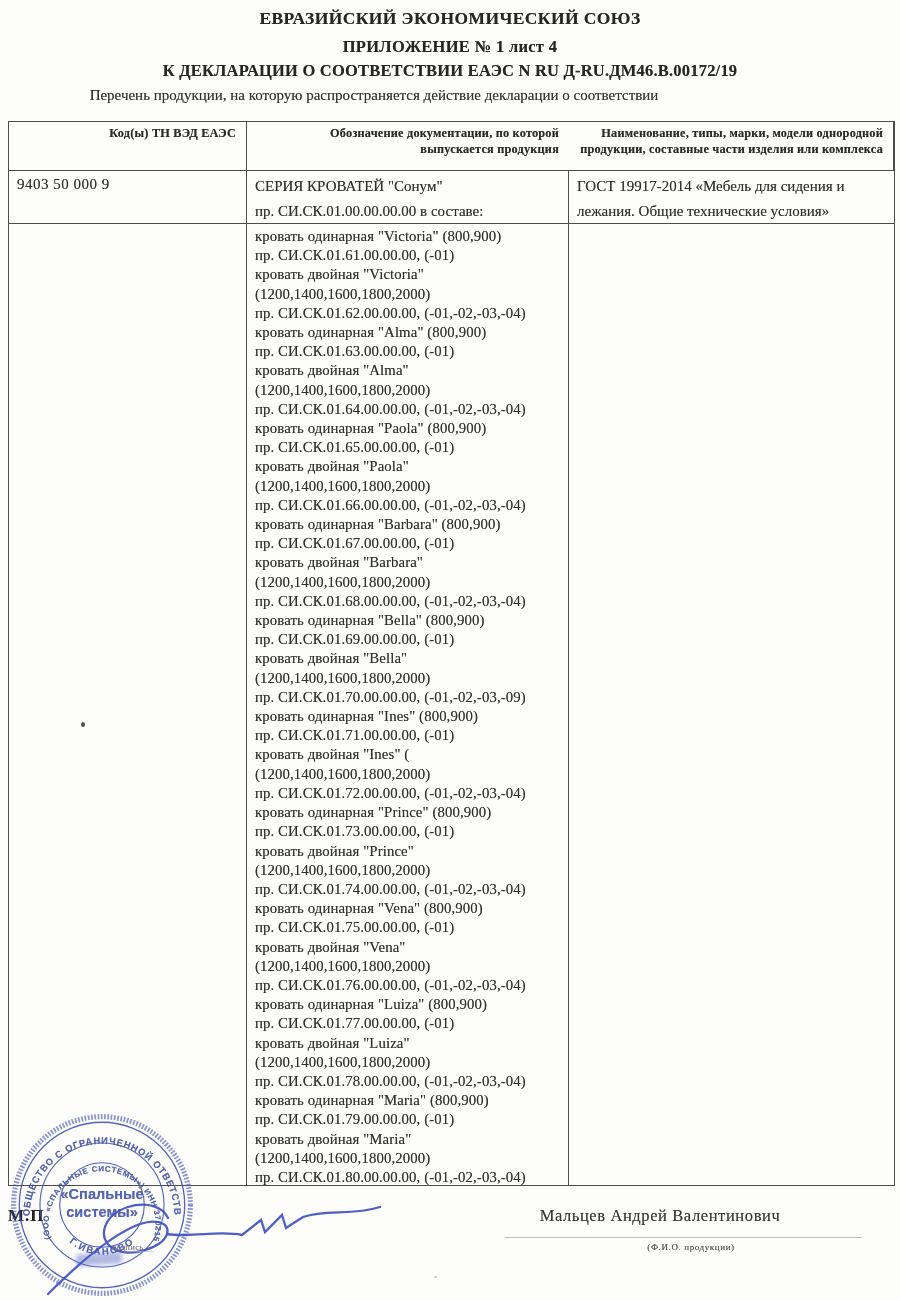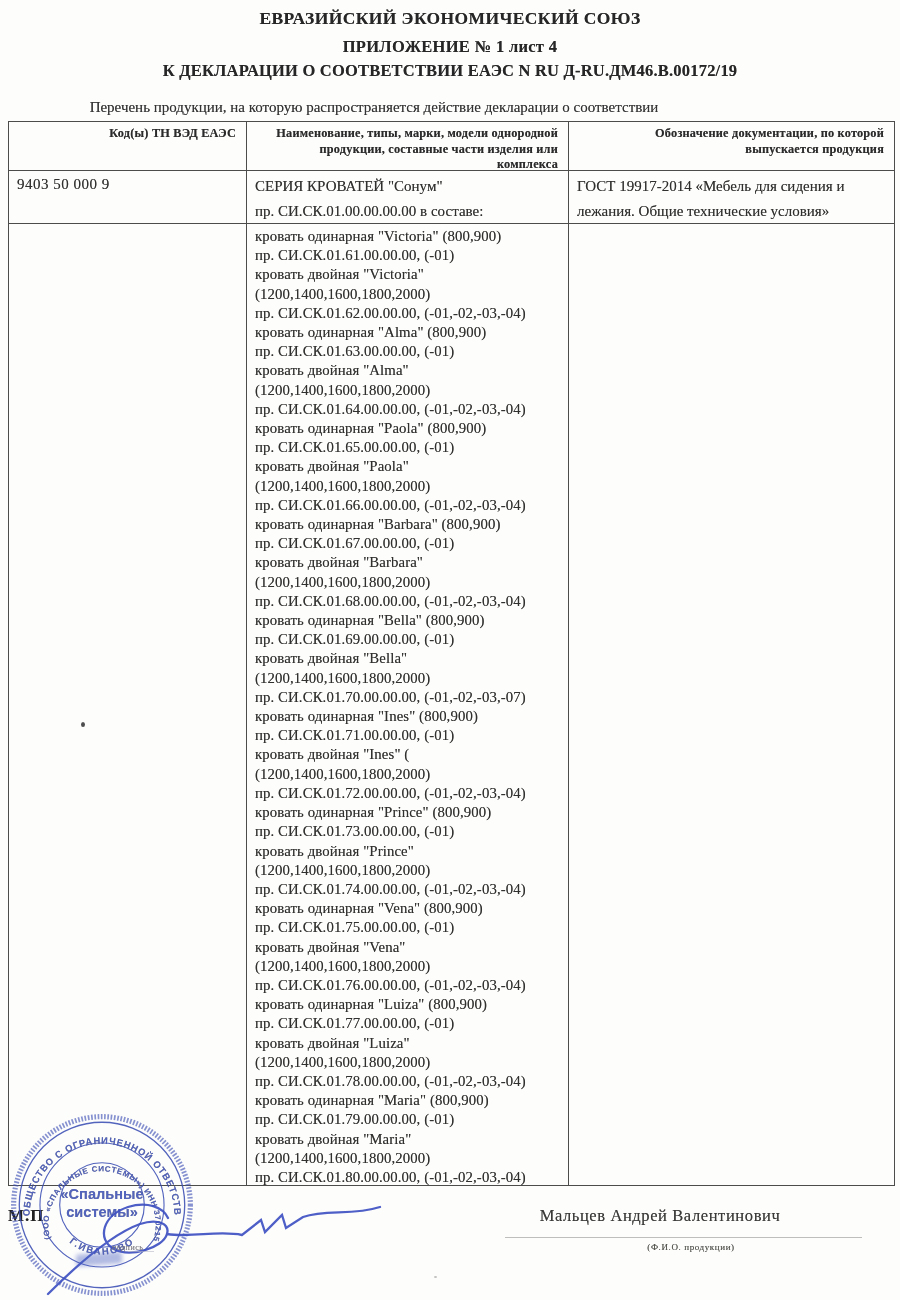--- a/index.html
+++ b/index.html
@@ -8,21 +8,21 @@
     background:#fdfdfc;overflow:hidden;
     font-family:"Liberation Serif","DejaVu Serif",serif;
     color:#2f2f2e;
     -webkit-font-smoothing:antialiased;
   }
   .scan-text{text-shadow:0 0 .6px rgba(45,45,45,.55);}
   .hdr{position:absolute;left:0;width:900px;text-align:center;font-weight:bold;color:#262626;}
   .hdr.l1{top:8px;font-size:17.5px;letter-spacing:.4px;}
   .hdr.l2{top:37px;font-size:16.5px;letter-spacing:.3px;}
   .hdr.l3{top:61px;font-size:16.5px;letter-spacing:.2px;}
-  .intro{position:absolute;left:0;top:99px;width:748px;text-align:center;font-size:15px;color:#333;}
+  .intro{position:absolute;left:0;top:87px;width:748px;text-align:center;font-size:15px;color:#333;}
 
   .tbl{
     position:absolute;left:8px;top:121px;width:885px;
     border:1.5px solid #4c4c4a;
     display:grid;
     grid-template-columns:238px 322px 1fr;
     grid-template-rows:49px 53px 961px;
     background:transparent;
   }
   .cell{box-sizing:border-box;border-right:1.4px solid #4c4c4a;border-bottom:1.4px solid #4c4c4a;overflow:hidden;}
@@ -60,22 +60,22 @@
 <div class="page scan-text">
 
   <div class="hdr l1">ЕВРАЗИЙСКИЙ ЭКОНОМИЧЕСКИЙ СОЮЗ</div>
   <div class="hdr l2">ПРИЛОЖЕНИЕ № 1 лист 4</div>
   <div class="hdr l3">К ДЕКЛАРАЦИИ О СООТВЕТСТВИИ ЕАЭС N RU Д-RU.ДМ46.В.00172/19</div>
   <div class="intro">Перечень продукции, на которую распространяется действие декларации о соответствии</div>
 
   <div class="tbl">
 
     <div class="cell th">Код(ы) ТН ВЭД ЕАЭС</div>
+    <div class="cell th last-col">Обозначение документации, по которой выпускается продукция</div>
     <div class="cell th">Наименование, типы, марки, модели однородной продукции, составные части изделия или комплекса</div>
-    <div class="cell th last-col">Обозначение документации, по которой выпускается продукция</div>
 
     <div class="cell td code">9403 50 000 9</div>
     <div class="cell td two-line">
       <div>СЕРИЯ КРОВАТЕЙ "Сонум"</div>
       <div>пр. СИ.СК.01.00.00.00.00 в составе:</div>
     </div>
     <div class="cell td two-line last-col">
       <div>ГОСТ 19917-2014 «Мебель для сидения и</div>
       <div>лежания. Общие технические условия»</div>
     </div>
@@ -99,21 +99,21 @@
         <div class="list-line">пр. СИ.СК.01.66.00.00.00, (-01,-02,-03,-04)</div>
         <div class="list-line">кровать одинарная "Barbara" (800,900)</div>
         <div class="list-line">пр. СИ.СК.01.67.00.00.00, (-01)</div>
         <div class="list-line">кровать двойная "Barbara"</div>
         <div class="list-line">(1200,1400,1600,1800,2000)</div>
         <div class="list-line">пр. СИ.СК.01.68.00.00.00, (-01,-02,-03,-04)</div>
         <div class="list-line">кровать одинарная "Bella" (800,900)</div>
         <div class="list-line">пр. СИ.СК.01.69.00.00.00, (-01)</div>
         <div class="list-line">кровать двойная "Bella"</div>
         <div class="list-line">(1200,1400,1600,1800,2000)</div>
-        <div class="list-line">пр. СИ.СК.01.70.00.00.00, (-01,-02,-03,-07)</div>
+        <div class="list-line">пр. СИ.СК.01.70.00.00.00, (-01,-02,-03,-09)</div>
         <div class="list-line">кровать одинарная "Ines" (800,900)</div>
         <div class="list-line">пр. СИ.СК.01.71.00.00.00, (-01)</div>
         <div class="list-line">кровать двойная "Ines" (</div>
         <div class="list-line">(1200,1400,1600,1800,2000)</div>
         <div class="list-line">пр. СИ.СК.01.72.00.00.00, (-01,-02,-03,-04)</div>
         <div class="list-line">кровать одинарная "Prince" (800,900)</div>
         <div class="list-line">пр. СИ.СК.01.73.00.00.00, (-01)</div>
         <div class="list-line">кровать двойная "Prince"</div>
         <div class="list-line">(1200,1400,1600,1800,2000)</div>
         <div class="list-line">пр. СИ.СК.01.74.00.00.00, (-01,-02,-03,-04)</div>

